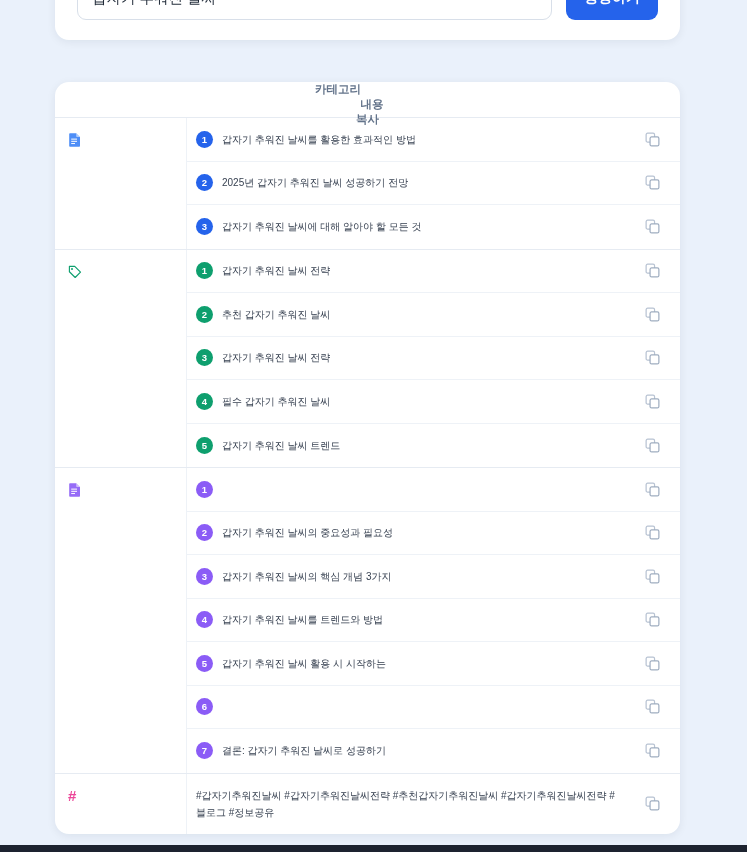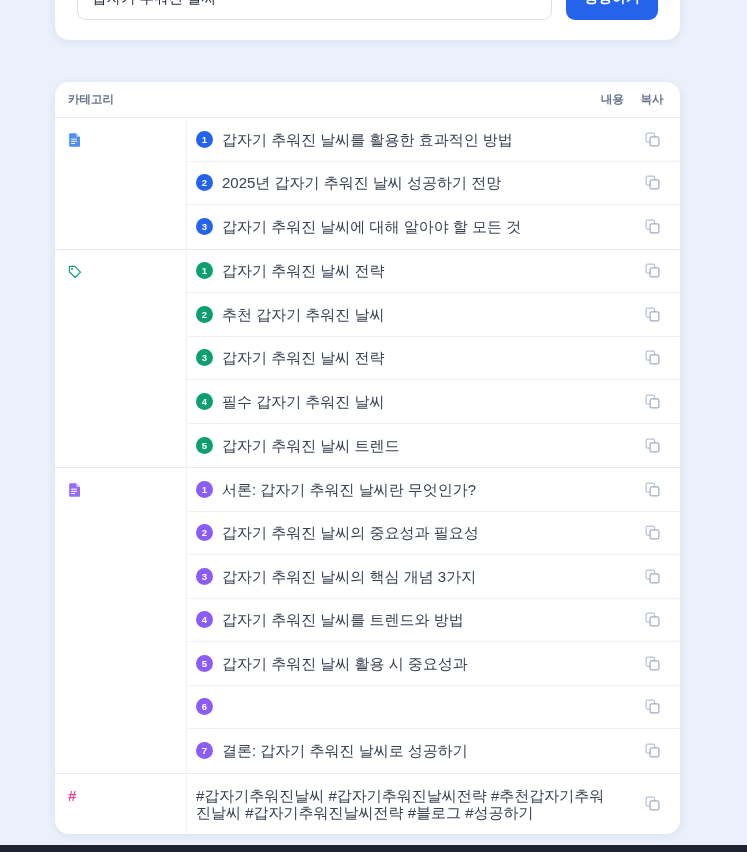--- a/index.html
+++ b/index.html
@@ -73,20 +73,21 @@
   }
 
   .table { width: 100%; }
 
   .thead {
     display: flex;
     align-items: center;
     height: 36px;
     border-bottom: 1px solid #e6ebf2;
     padding: 0 0 0 0;
+    flex-direction: column;
   }
   .th {
     font-size: 11.5px;
     font-weight: bold;
     color: #64748b;
   }
   .th-cat   { width: 131px; padding-left: 13px; }
   .th-con   { flex: 1; padding-left: 9px; text-align: right; }
   .th-copy  { width: 56px; text-align: center; }
 
@@ -148,21 +149,21 @@
     color: #ffffff;
     font-size: 9.5px;
     font-weight: bold;
     display: flex;
     align-items: center;
     justify-content: center;
     line-height: 1;
   }
 
   .row-text {
-    font-size: 15px;
+    font-size: 10px;
     color: #374151;
     line-height: 17px;
     word-break: break-all;
   }
 
   .copy-cell {
     width: 56px;
     flex-shrink: 0;
     display: flex;
     align-items: center;
@@ -330,21 +331,20 @@
               <rect x="3.2" y="6.6" width="5.8" height="1.05" fill="#ffffff" opacity="0.95"></rect>
               <rect x="3.2" y="8.8" width="5.8" height="1.05" fill="#ffffff" opacity="0.95"></rect>
               <rect x="3.2" y="11" width="3.8" height="1.05" fill="#ffffff" opacity="0.95"></rect>
             </svg>
             <span class="cat-label"></span>
           </div>
           <div class="rows">
             <div class="row">
               <div class="row-content">
                 <span class="badge" style="background: rgb(139, 92, 246);">1</span>
-                <span class="row-text">서론: 갑자기 추워진 날씨란 무엇인가?</span>
               </div>
               <div class="copy-cell">
                 <svg class="copy-icon" viewBox="0 0 16 16">
                   <rect x="1.2" y="1.2" width="9" height="9.6" rx="1.6" fill="none" stroke="#b7c2d2" stroke-width="1.3"></rect>
                   <rect x="5.4" y="5.2" width="9.4" height="9.6" rx="1.6" fill="#ffffff" stroke="#9fadc0" stroke-width="1.3"></rect>
                 </svg>
               </div>
             </div>
             <div class="row">
               <div class="row-content">
@@ -378,21 +378,21 @@
               <div class="copy-cell">
                 <svg class="copy-icon" viewBox="0 0 16 16">
                   <rect x="1.2" y="1.2" width="9" height="9.6" rx="1.6" fill="none" stroke="#b7c2d2" stroke-width="1.3"></rect>
                   <rect x="5.4" y="5.2" width="9.4" height="9.6" rx="1.6" fill="#ffffff" stroke="#9fadc0" stroke-width="1.3"></rect>
                 </svg>
               </div>
             </div>
             <div class="row">
               <div class="row-content">
                 <span class="badge" style="background: rgb(139, 92, 246);">5</span>
-                <span class="row-text">갑자기 추워진 날씨 활용 시 중요성과</span>
+                <span class="row-text">갑자기 추워진 날씨 활용 시 시작하는</span>
               </div>
               <div class="copy-cell">
                 <svg class="copy-icon" viewBox="0 0 16 16">
                   <rect x="1.2" y="1.2" width="9" height="9.6" rx="1.6" fill="none" stroke="#b7c2d2" stroke-width="1.3"></rect>
                   <rect x="5.4" y="5.2" width="9.4" height="9.6" rx="1.6" fill="#ffffff" stroke="#9fadc0" stroke-width="1.3"></rect>
                 </svg>
               </div>
             </div>
             <div class="row">
               <div class="row-content">
@@ -420,21 +420,21 @@
           </div>
         </div>
         <div class="section">
           <div class="cat-cell">
             <span class="hash-icon" style="color:#ec4899">#</span>
             <span class="cat-label"></span>
           </div>
           <div class="rows">
             <div class="row row-hash">
               <div class="row-content">
-                <span class="row-text">#갑자기추워진날씨 #갑자기추워진날씨전략 #추천갑자기추워진날씨 #갑자기추워진날씨전략 #블로그 #성공하기</span>
+                <span class="row-text">#갑자기추워진날씨 #갑자기추워진날씨전략 #추천갑자기추워진날씨 #갑자기추워진날씨전략 #블로그 #정보공유</span>
               </div>
               <div class="copy-cell">
                 <svg class="copy-icon" viewBox="0 0 16 16">
                   <rect x="1.2" y="1.2" width="9" height="9.6" rx="1.6" fill="none" stroke="#b7c2d2" stroke-width="1.3"></rect>
                   <rect x="5.4" y="5.2" width="9.4" height="9.6" rx="1.6" fill="#ffffff" stroke="#9fadc0" stroke-width="1.3"></rect>
                 </svg>
               </div>
             </div>
           </div>
         </div>

